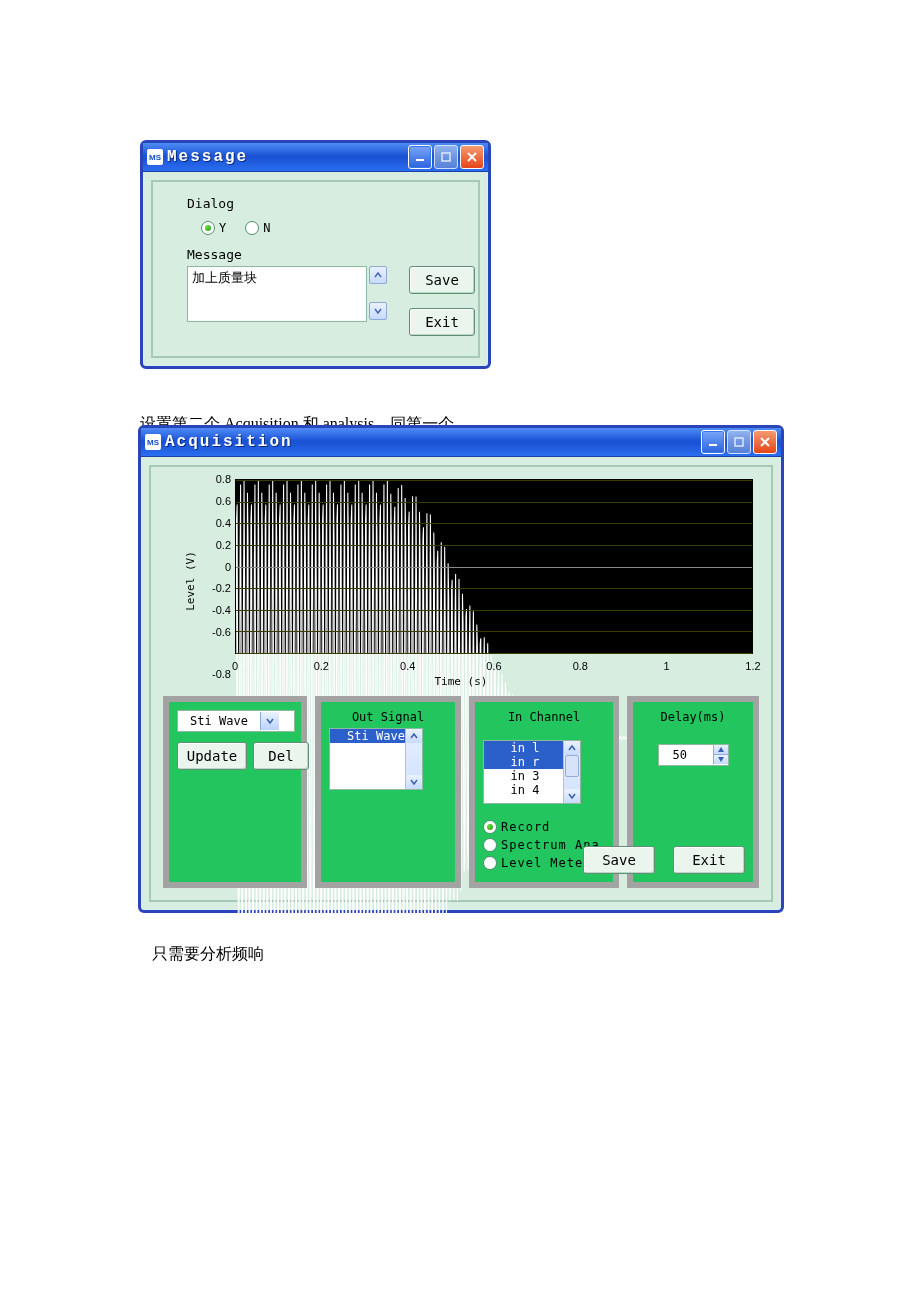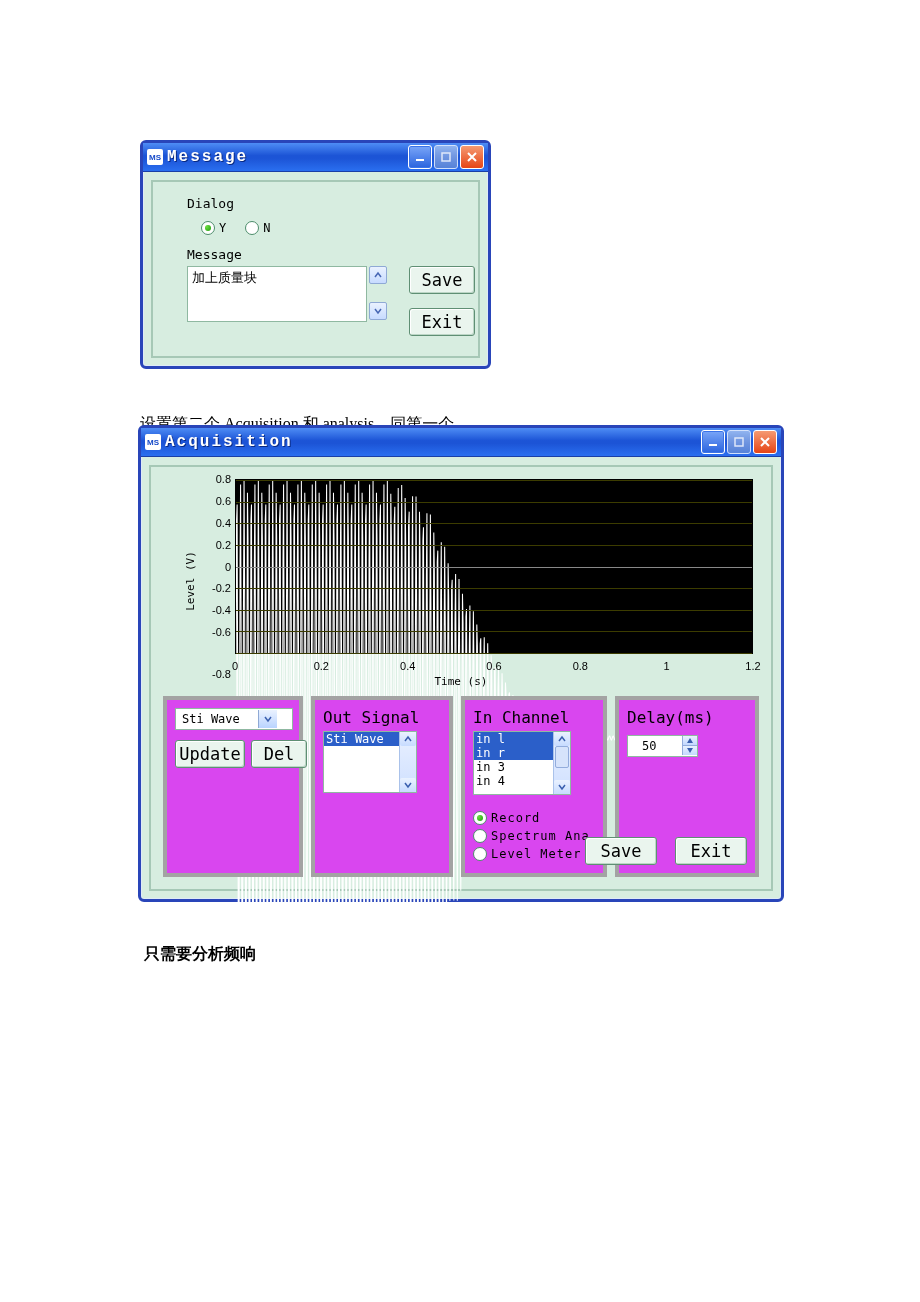--- a/index.html
+++ b/index.html
@@ -81,21 +81,21 @@
   .win-inner {
     margin: 8px;
     border: 2px solid #a6c8b6;
     background: #d7ede0;
     padding: 10px 14px;
     position: relative;
   }
   
   .ms {
     font-family: "MS Sans Serif","SimSun", monospace;
-    font-size: 16px;
+    font-size: 12px;
   }
   .group-label {
     font-size: 13px;
     margin-bottom: 4px;
   }
   .radio {
     display: inline-flex;
     align-items: center;
     margin-right: 14px;
     vertical-align: middle;
@@ -148,30 +148,31 @@
   .vscroll-btn svg{width:8px;height:8px;}
   .btn {
     display: inline-flex;
     align-items: center;
     justify-content: center;
     background: #eaf5ee;
     border: 1px solid #5f8f74;
     border-radius: 3px;
     padding: 2px 10px;
     font-family: "SimSun", monospace;
-    font-size: 17px;
+    font-size: 14px;
     min-width: 44px;
     height: 22px;
     box-shadow: inset 1px 1px 0 #fff, inset -1px -1px 0 #bcd6c6;
   }
   .panel {
-    border: 4px solid #a3a3a3;
-    background: #d946ef;
+    border: 6px solid #a3a3a3;
+    background: #22c55e;
     padding: 8px;
     position: relative;
+    text-align: center;
   }
   .dropdown {
     display:inline-flex;
     align-items:center;
     border:1px solid #8fb8a1;
     background:#fff;
     font-family:"SimSun",monospace;
     font-size:12px;
     height:20px;
   }
@@ -429,21 +430,21 @@
               <div class="vscroll-btn" style="border:0;height:14px;">
                   <svg viewBox="0 0 8 8">
                     <path d="M1 2 L4 6 L7 2" fill="none" stroke="#3a5fae" stroke-width="1.5"></path>
                   </svg>
                 </div>
             </div>
           </div>
         </div>
 
         <div class="panel" style="width:122px;">
-          <div class="ms" style="margin-bottom:4px;">In Channel</div>
+          <div class="ms" style="margin-bottom:16px;">In Channel</div>
           <div class="listbox" style="width:96px;height:62px;" id="in-ch-list">
 
             <div class="item sel" style="width: 78px;">in l</div>
               <div class="item sel" style="width: 78px;">in r</div>
               <div class="item" style="width: 78px;">in 3</div>
               <div class="item" style="width: 78px;">in 4</div>
               <div class="lb-scroll">
               <div class="vscroll-btn" style="border:0;height:14px;">
                   <svg viewBox="0 0 8 8">
                     <path d="M1 6 L4 2 L7 6" fill="none" stroke="#3a5fae" stroke-width="1.5"></path>
@@ -470,21 +471,21 @@
               <span>Spectrum Ana</span>
             </div>
             <div class="radio" style="display:flex;margin:4px 0;">
               <span class="circle"></span>
               <span>Level Meter</span>
             </div>
           </div>
         </div>
 
         <div class="panel panel-right-fill">
-          <div class="ms" style="margin-bottom:8px;">Delay(ms)</div>
+          <div class="ms" style="margin-bottom:20px;">Delay(ms)</div>
           <div class="spin">
             <span class="sp-text">50</span>
             <span class="sp-btns">
               <span class="sp-btn">
                   <svg viewBox="0 0 6 5">
                     <path d="M0 5 L3 0 L6 5 Z" fill="#3a5fae"></path>
                   </svg>
                 </span>
               <span class="sp-btn">
                   <svg viewBox="0 0 6 5">
@@ -495,15 +496,15 @@
           </div>
           <div class="bottom-btns">
             <div class="btn" style="min-width:50px;">Save</div>
             <div class="btn" style="min-width:50px;">Exit</div>
           </div>
         </div>
       </div>
     </div>
   </div>
 
-  <p class="doc-text" style="left:144px; top:928px;font-weight:bold;">只需要分析频响</p>
+  <p class="doc-text" style="left:152px; top:928px;">只需要分析频响</p>
 
 </div>
 
 </body></html>

